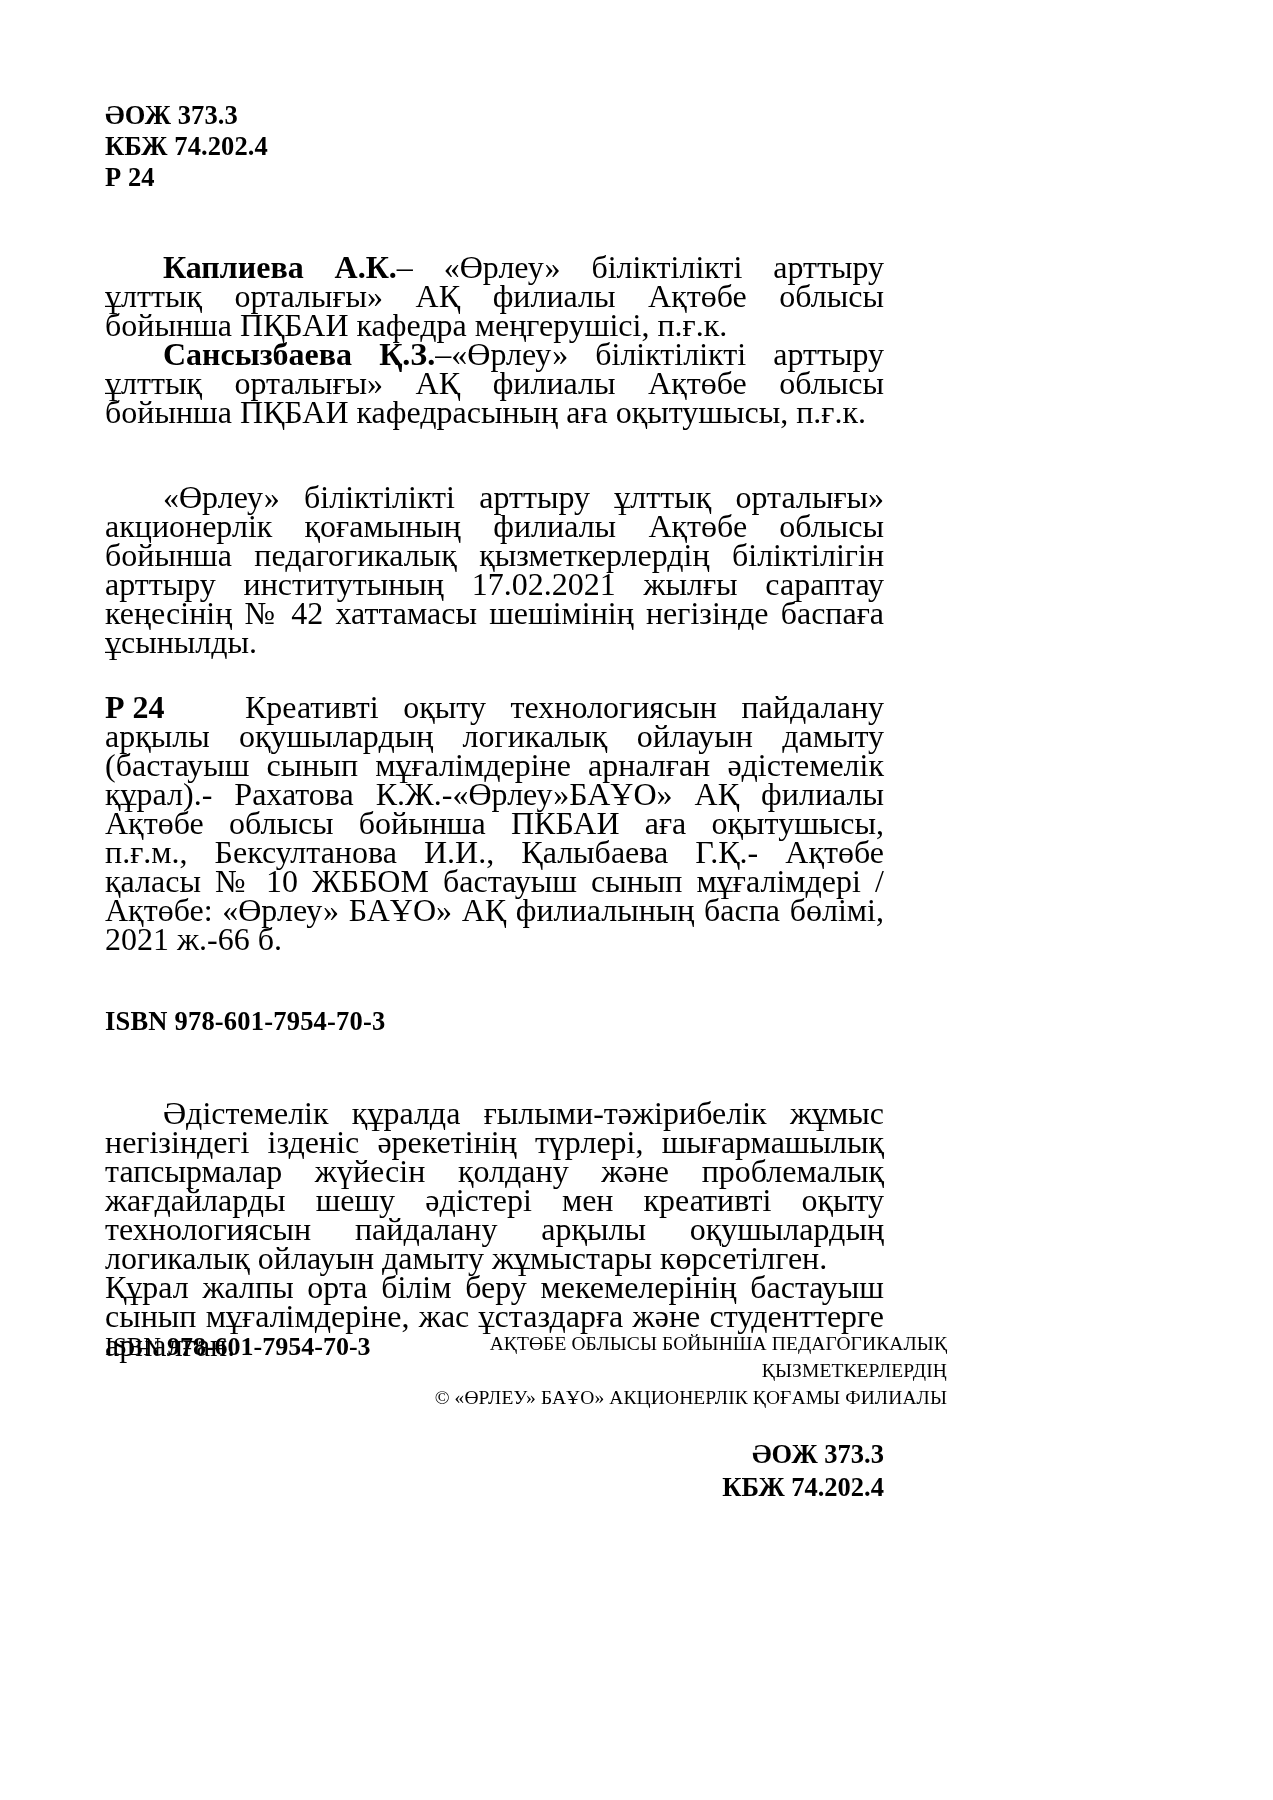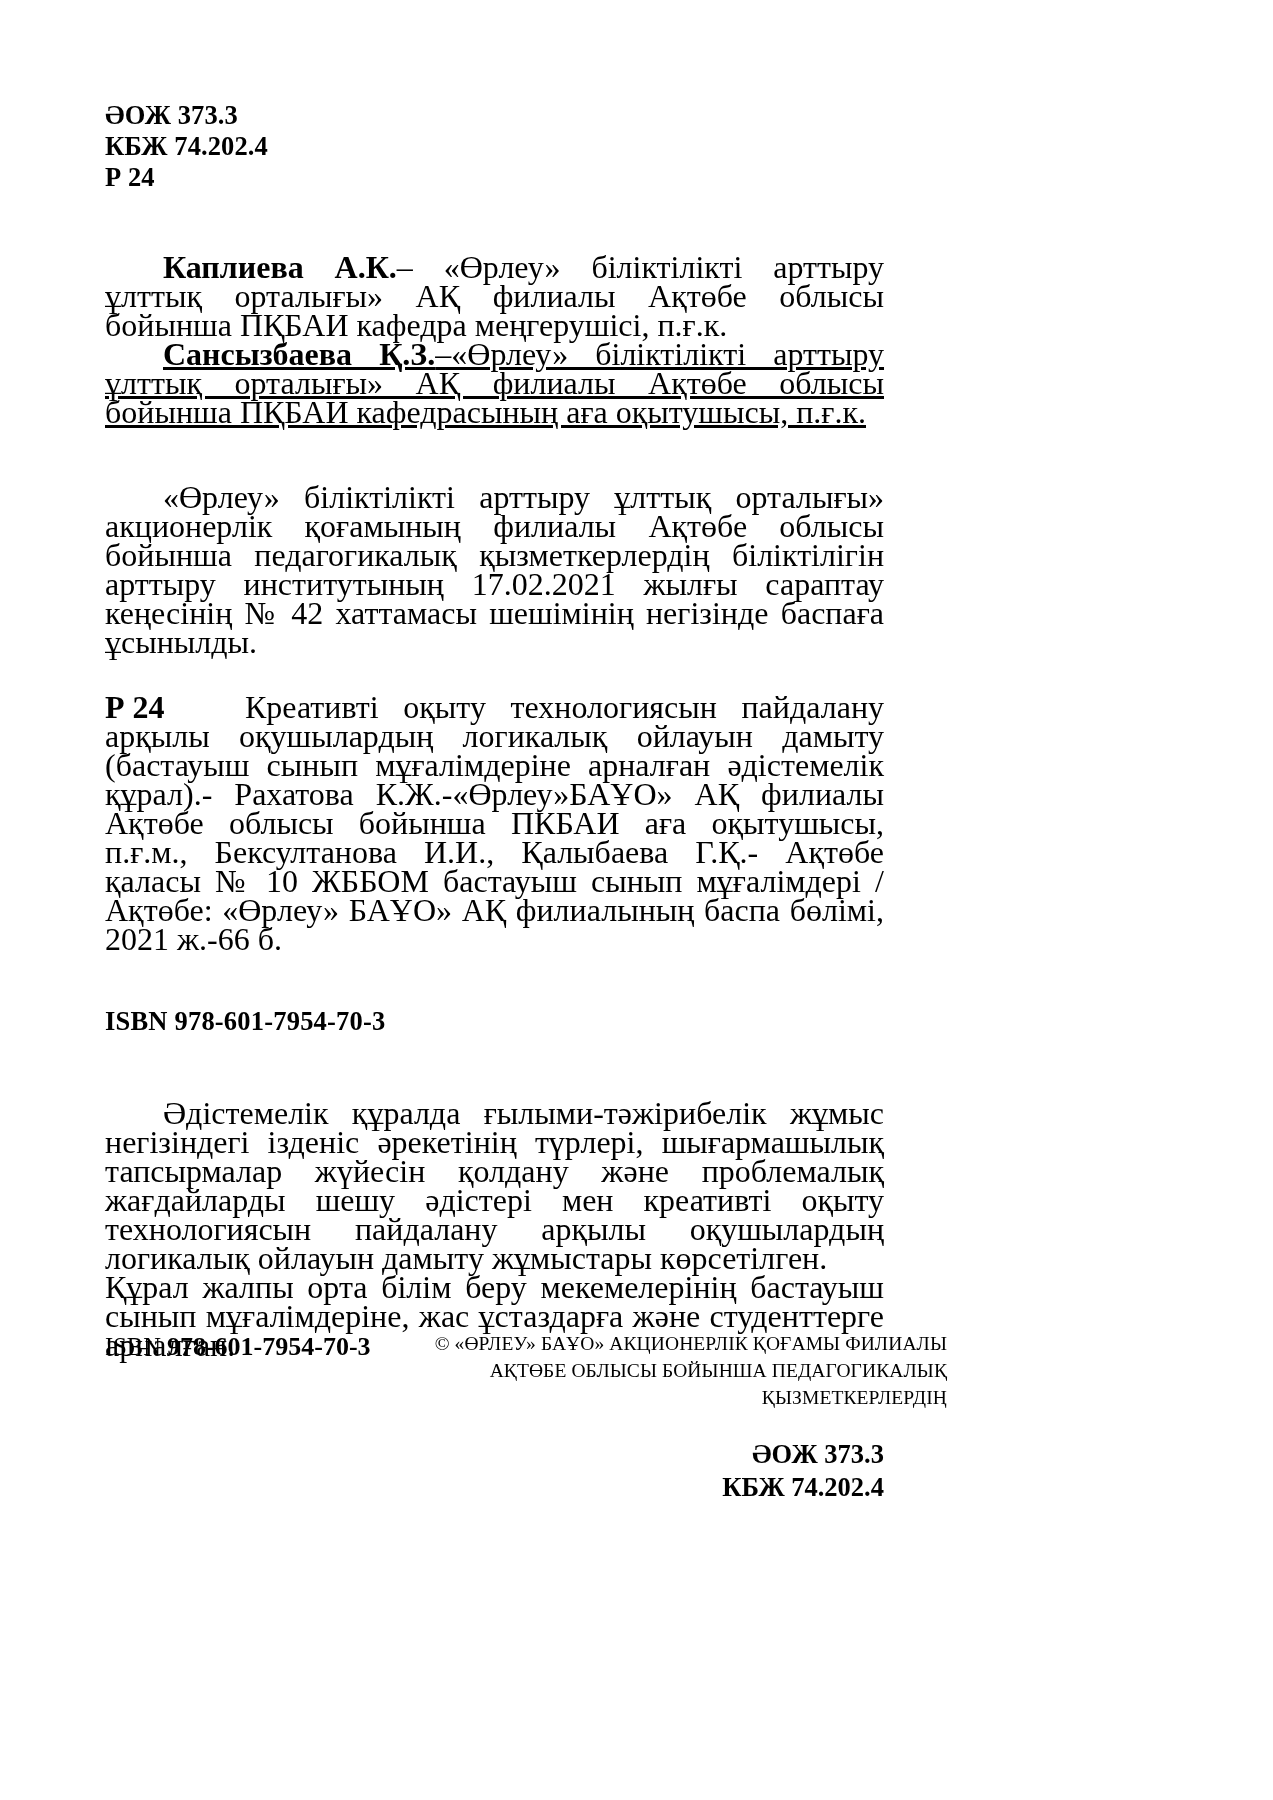--- a/index.html
+++ b/index.html
@@ -39,21 +39,21 @@
     line-height: 29px;
     text-align: justify;
     text-justify: inter-word;
     margin: 0;
     hyphens: none;
   }
   .indent { text-indent: 58px; }
   .b { font-weight: bold; }
 
   .block-authors { margin-top: 60px; }
-  .block-authors .para + .para { margin-top: 0; text-decoration: underline; }
+  .block-authors .para + .para { margin-top: 0; }
 
   .block-approval { margin-top: 56px; }
 
   .block-entry { margin-top: 36px; }
   .entry-first { text-indent: 0; }
   .entry-code {
     font-weight: bold;
     display: inline-block;
     width: 140px;
   }
@@ -133,18 +133,18 @@
   </div>
 
   <div class="codes-bottom">
     <div>ӘОЖ 373.3</div>
     <div>КБЖ 74.202.4</div>
   </div>
 
   <div class="footer">
     <div class="footer-isbn"><span>ISBN</span>&nbsp;<span class="num">978-601-7954-70-3</span></div>
     <div class="footer-copy">
+      <div>АҚТӨБЕ ОБЛЫСЫ БОЙЫНША ПЕДАГОГИКАЛЫҚ ҚЫЗМЕТКЕРЛЕРДІҢ</div>
       <div>© «ӨРЛЕУ» БАҰО» АКЦИОНЕРЛІК ҚОҒАМЫ ФИЛИАЛЫ</div>
-      <div>АҚТӨБЕ ОБЛЫСЫ БОЙЫНША ПЕДАГОГИКАЛЫҚ ҚЫЗМЕТКЕРЛЕРДІҢ</div>
     </div>
   </div>
 
 </div>
 
 </body></html>

